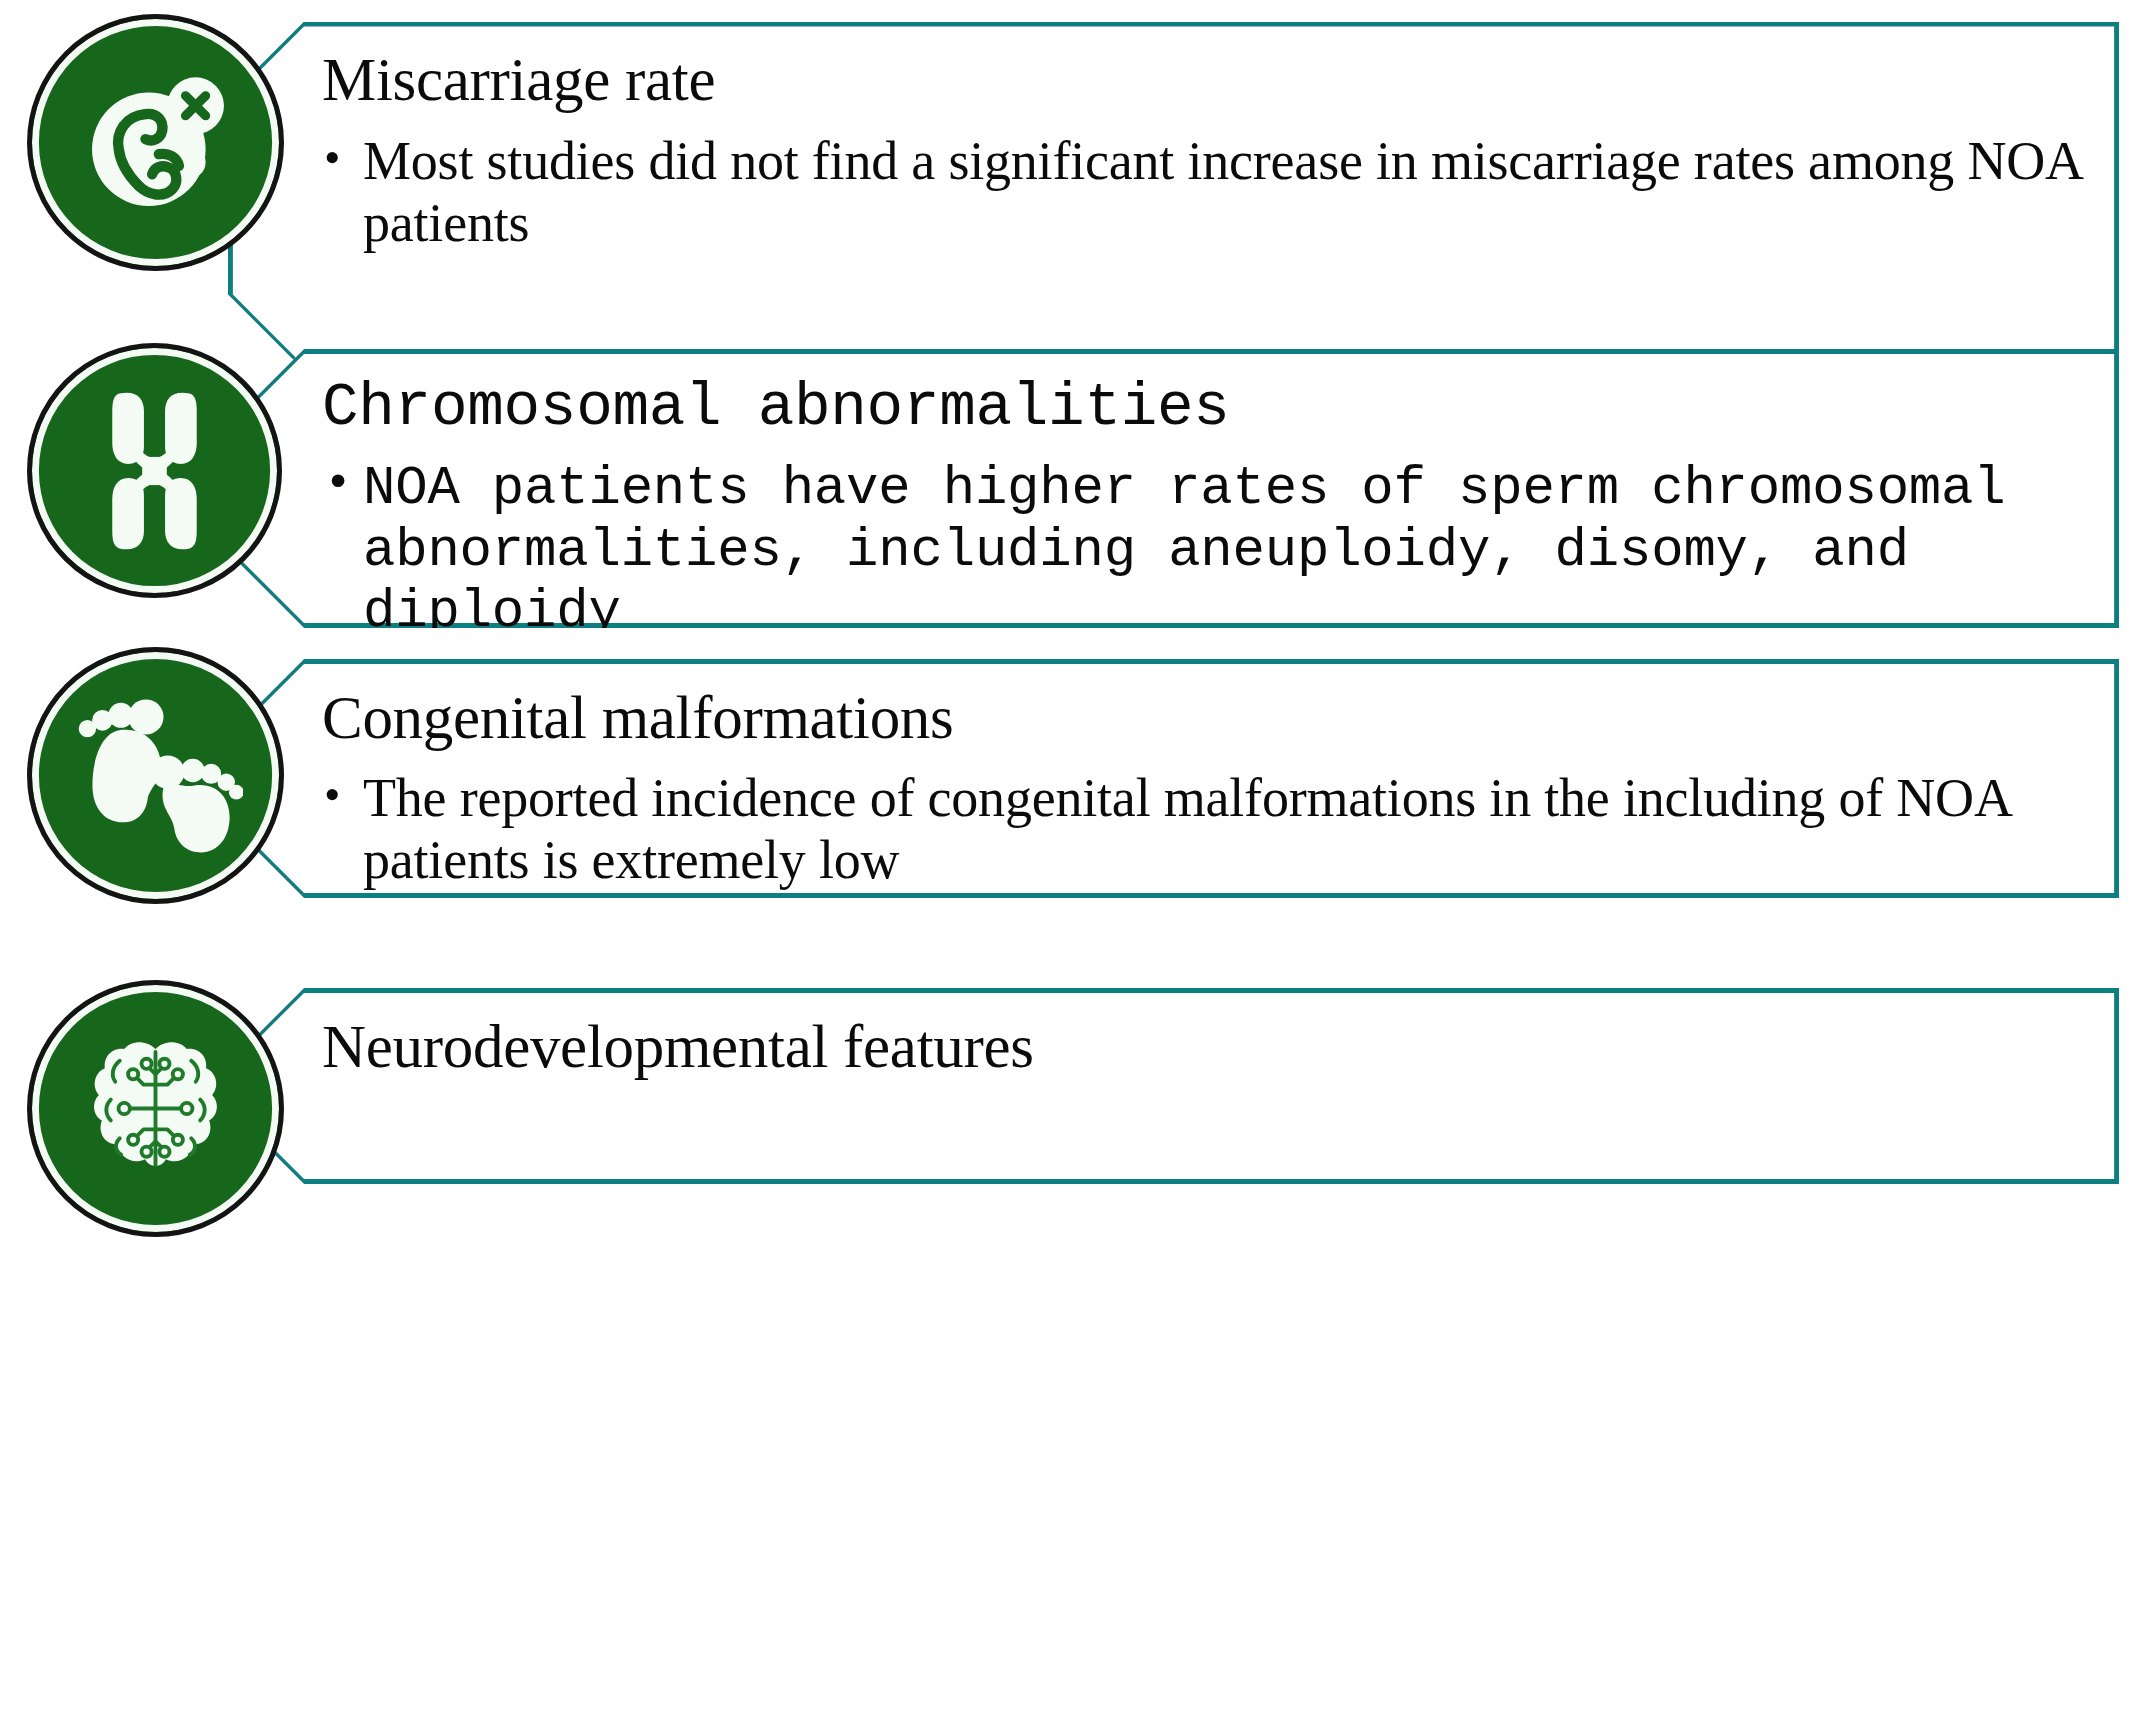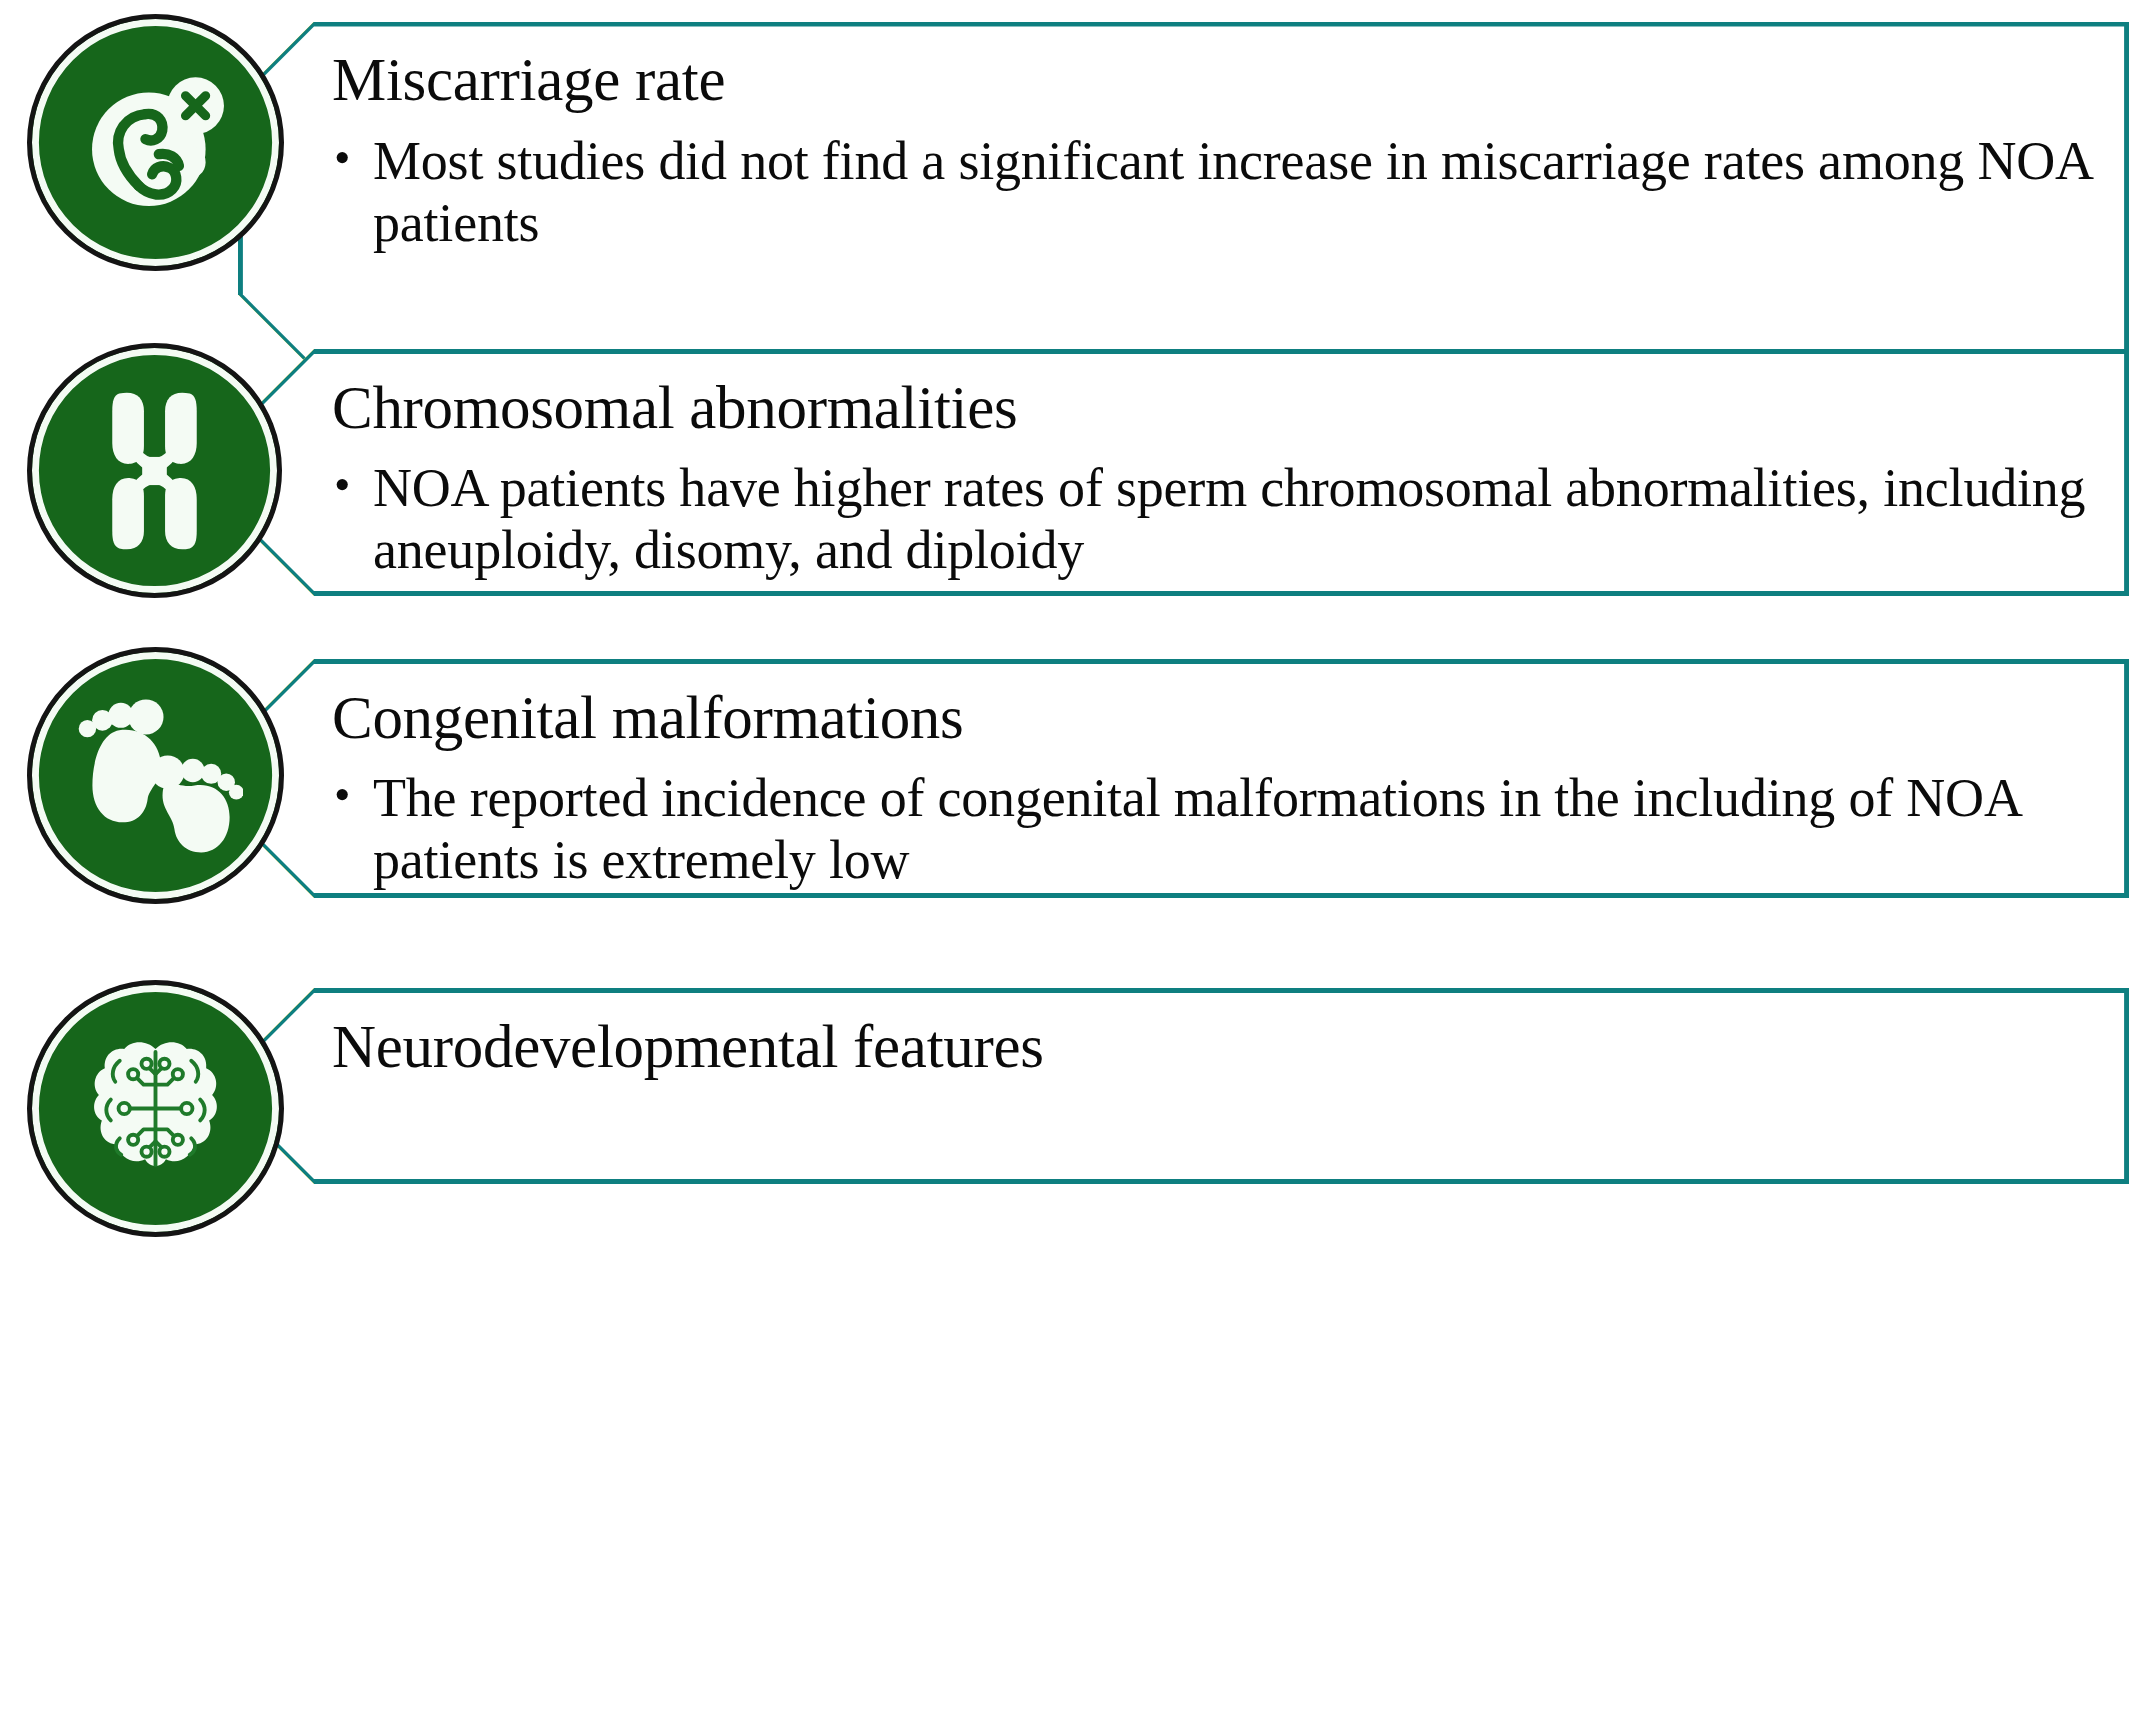--- a/index.html
+++ b/index.html
@@ -26,24 +26,24 @@
   .row {
     position: absolute;
     left: 0;
     width: 2134px;
   }
 
   
   .callout {
     position: absolute;
     top: 0;
-    left: 238px;
+    left: 228px;
     width: 1891px;          
     box-sizing: border-box;
-    background: #fde047;
+    background: #f9a8d4;
     
     clip-path: polygon(
       76px 0,
       100% 0,
       100% 100%,
       76px 100%,
       0 calc(100% - 76px),
       0 76px
     );
   }
@@ -174,21 +174,21 @@
 
           <path d="M52 57 C58 56 63 59 64 64"></path>
         </g>
 
         <path d="M68 52 C76 52 80 56 80 62 C80 68 75 72 68 72 Z" fill="#f4fbf4"></path>
       </svg>
     </div>
   </div>
 
   <div class="row" style="top:349px;">
-    <div class="callout" style="height:247px;">
+    <div class="callout" style="height:279px;font-family:Liberation Mono, monospace;">
       <div class="callout-fill"></div>
       <div class="callout-inner"></div>
       <div class="callout-body">
         <div class="callout-title">Chromosomal abnormalities</div>
         <ul class="bullet-list">
           <li class="bullet-item">NOA patients have higher rates of sperm chromosomal abnormalities, including aneuploidy, disomy, and diploidy</li>
         </ul>
       </div>
     </div>
 

